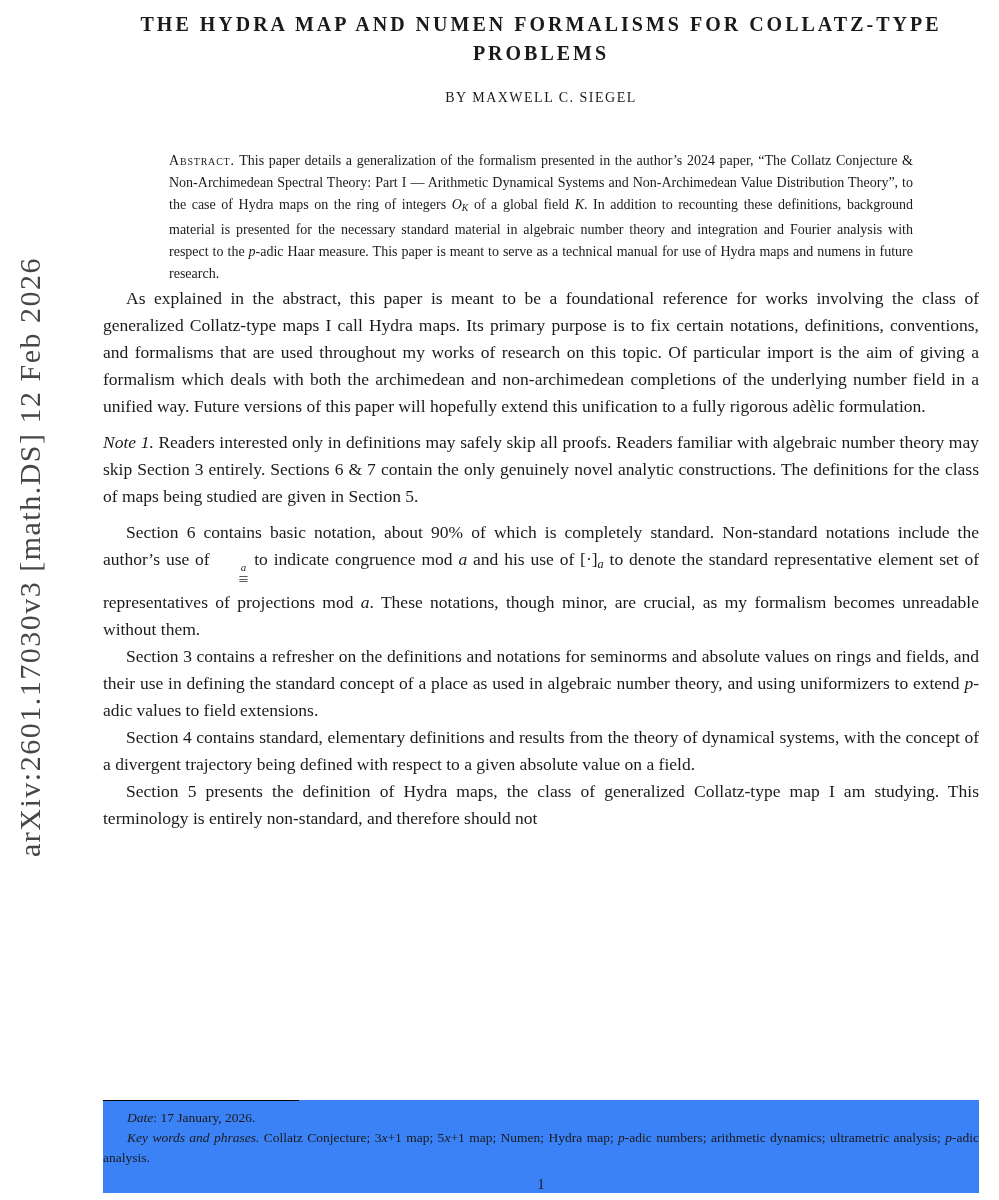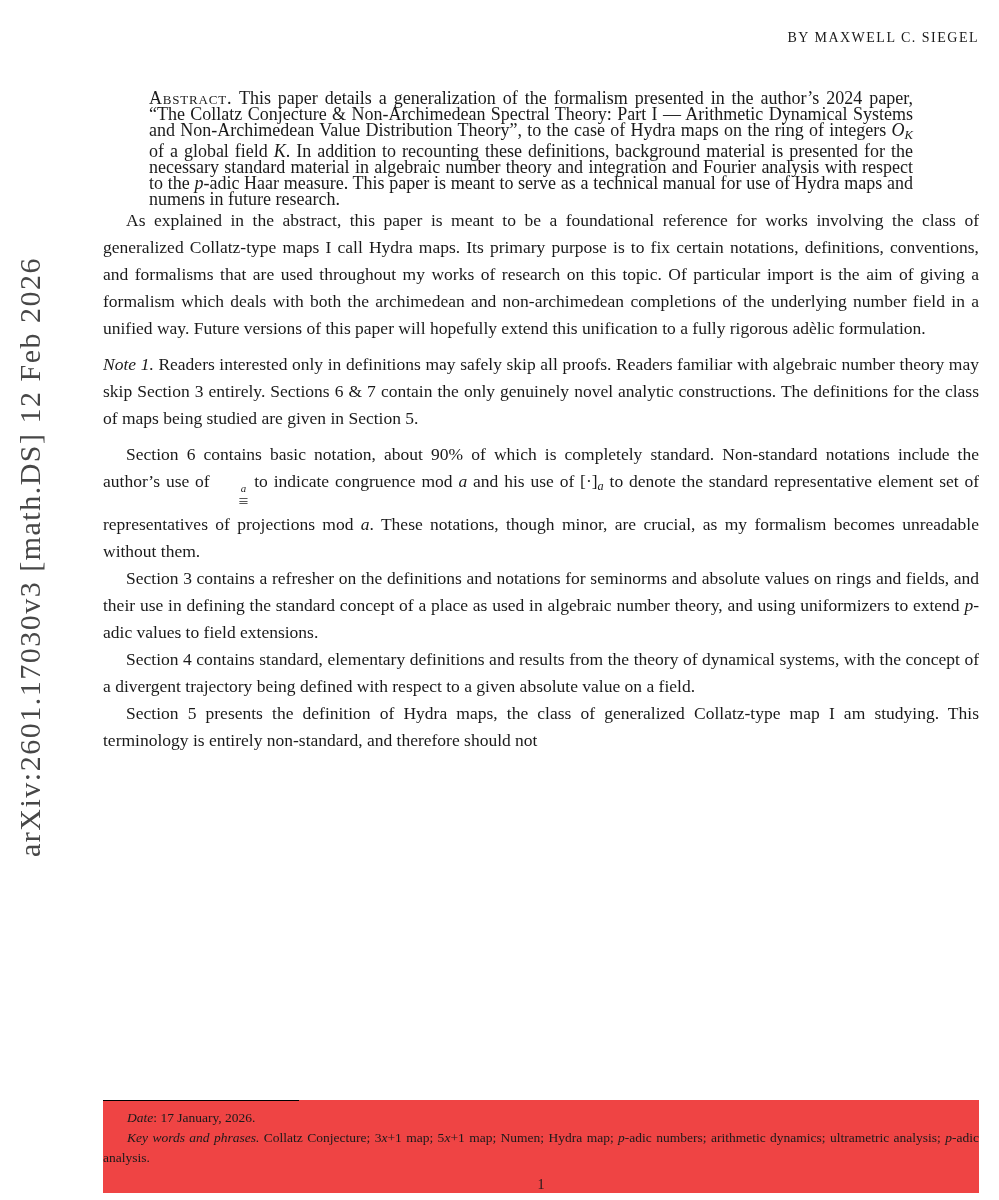--- a/index.html
+++ b/index.html
@@ -34,30 +34,30 @@
   .title {
     font-size: 20px;
     font-weight: bold;
     text-align: center;
     letter-spacing: 3px;
     line-height: 1.45;
     margin: 10px 10px 0 10px;
   }
 
   .author {
-    text-align: right;
+    text-align: center;
     font-size: 14px;
     letter-spacing: 1.5px;
-    margin-top: 30px;
+    margin-top: 22px;
   }
 
   .abstract {
-    margin: 44px 66px 0 46px;
-    font-size: 18px;
-    line-height: 16px;
+    margin: 44px 66px 0 66px;
+    font-size: 14px;
+    line-height: 22px;
     text-align: justify;
   }
   .abstract-label {
     font-variant: small-caps;
     letter-spacing: 0.8px;
   }
 
   .section-heading {
     font-size: 17px;
     font-weight: normal;
@@ -90,21 +90,21 @@
     vertical-align: -0.3em;
   }
   .ovst-over { font-size: 0.62em; font-style: italic; line-height: 0.8; }
   .ovst-base { line-height: 1; }
 
   
   .footnote-area {
     position: absolute;
     left: 103px; top: 1100px;
     width: 876px;
-    background: #ef4444;
+    background: #3b82f6;
   }
   .footnote-rule {
     width: 196px;
     border-top: 1.5px solid #000;
     margin-bottom: 7px;
   }
   .fn {
     font-size: 13.5px;
     line-height: 20px;
     margin: 0;
@@ -119,20 +119,21 @@
 </style>
 </head>
 <body>
 
 <div>
 
   <div id="arxiv-stamp">arXiv:2601.17030v3 [math.DS] 12 Feb 2026</div>
 
   <div class="content">
 
+    <h1 class="title">THE HYDRA MAP AND NUMEN FORMALISMS FOR COLLATZ-TYPE PROBLEMS</h1>
 
     <div class="author">BY MAXWELL C. SIEGEL</div>
 
     <div class="abstract">
       <span class="abstract-label">Abstract.</span><span><span class="seg-n"> This paper details a generalization of the formalism presented in the author’s 2024 paper, “The Collatz Conjecture &amp; Non-Archimedean Spectral Theory: Part I — Arithmetic Dynamical Systems and Non-Archimedean Value Distribution Theory”, to the case of Hydra maps on the ring of integers </span><span class="seg-cal">O</span><span class="seg-sub">K</span><span class="seg-n"> of a global field </span><span class="seg-i">K</span><span class="seg-n">. In addition to recounting these definitions, background material is presented for the necessary standard material in algebraic number theory and integration and Fourier analysis with respect to the </span><span class="seg-i">p</span><span class="seg-n">-adic Haar measure. This paper is meant to serve as a technical manual for use of Hydra maps and numens in future research.</span></span>
     </div>
 
 
     <p class="para indent"><span class="seg-n">As explained in the abstract, this paper is meant to be a foundational reference for works involving the class of generalized Collatz-type maps I call </span><span class="seg-b">Hydra maps</span><span class="seg-n">. Its primary purpose is to fix certain notations, definitions, conventions, and formalisms that are used throughout my works of research on this topic. Of particular import is the aim of giving a formalism which deals with both the archimedean and non-archimedean completions of the underlying number field in a unified way. Future versions of this paper will hopefully extend this unification to a fully rigorous adèlic formulation.</span></p>
 

